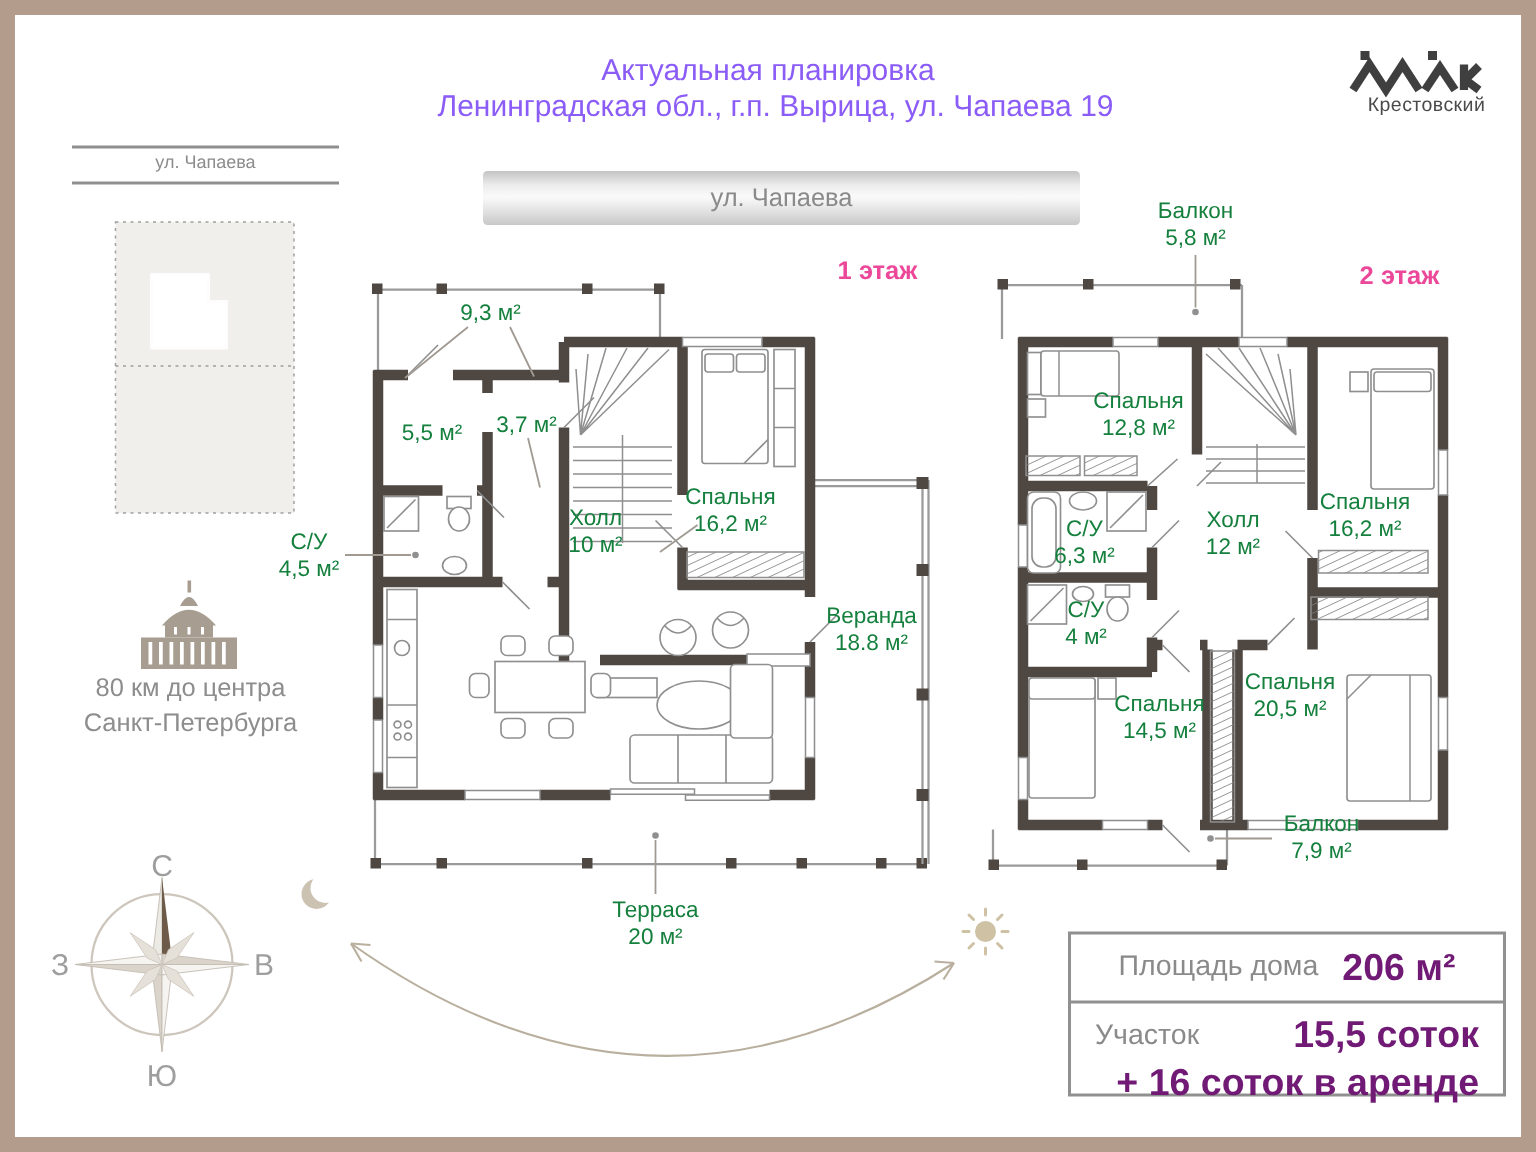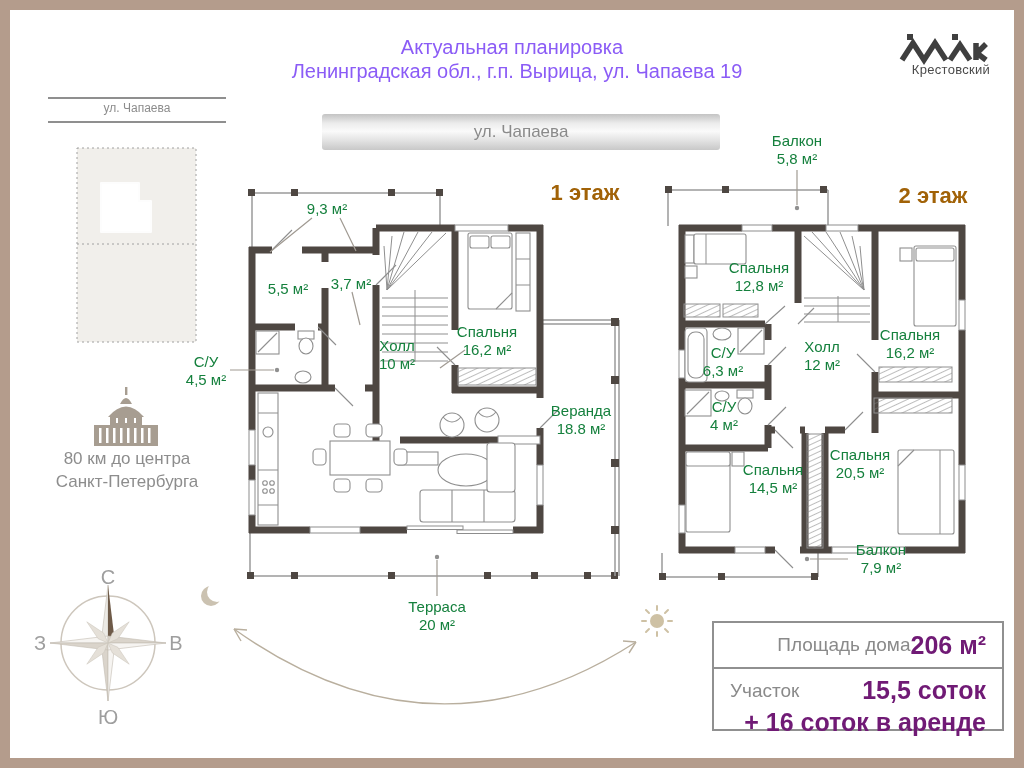--- a/index.html
+++ b/index.html
@@ -14,27 +14,27 @@
   .logo-text{color:#4a4a4a;font-size:13px;letter-spacing:.3px;margin-top:2px;}
   
   .street-line{height:2px;background:#8f8f8f;left:48px;width:178px;}
   .street-small{left:48px;top:101px;width:178px;text-align:center;font-size:12px;color:#8c8c8c;}
   .dist-text{left:38px;top:447px;width:178px;text-align:center;font-size:17px;line-height:23px;color:#8d8d8d;}
   
   .banner{left:322px;top:114px;width:398px;height:36px;border-radius:3px;
     background:linear-gradient(180deg,#c3c3c3 0%,#ececec 26%,#fafafa 48%,#e4e4e4 72%,#c8c8c8 100%);
     text-align:center;line-height:36px;font-size:17px;color:#8a8a8a;}
   
-  .floor-label{transform:translate(-50%,-50%);font-size:22px;font-weight:bold;color:#a16207;white-space:nowrap;margin-top:12px;}
+  .floor-label{transform:translate(-50%,-50%);font-size:17px;font-weight:bold;color:#ec4899;white-space:nowrap;}
   
   .rlabel{transform:translate(-50%,-50%);text-align:center;font-size:15px;line-height:18px;color:#15803d;white-space:nowrap;}
   .rlabel span{display:block;}
   
   .sumbox{left:712px;top:621px;width:292px;height:110px;border:2px solid #909090;background:#fff;box-sizing:border-box;}
-  .sumrow1{height:44px;border-bottom:2px solid #909090;display:flex;align-items:center;justify-content:flex-end;padding:0 16px;}
+  .sumrow1{height:44px;border-bottom:2px solid #909090;display:flex;align-items:center;justify-content:center;padding:0 16px;gap:16px;}
   .sumrow2{padding:7px 16px 0;}
   .sumrow2 .l1{display:flex;align-items:center;justify-content:space-between;}
   .sumrow2 .l2{text-align:right;margin-top:3px;}
   .slabel{font-size:19px;color:#8a8a8a;}
   .svalue{font-size:25px;font-weight:bold;color:#701a75;}
   svg{position:absolute;left:0;top:0;}
   .wall{stroke:#4e4742;stroke-width:7;fill:none;}
   .thin{stroke:#9a9a9a;stroke-width:1.5;fill:none;}
   .fur{stroke:#8f8f8f;stroke-width:1.1;fill:#ffffff;}
   .furn{stroke:#8f8f8f;stroke-width:1.1;fill:none;}

